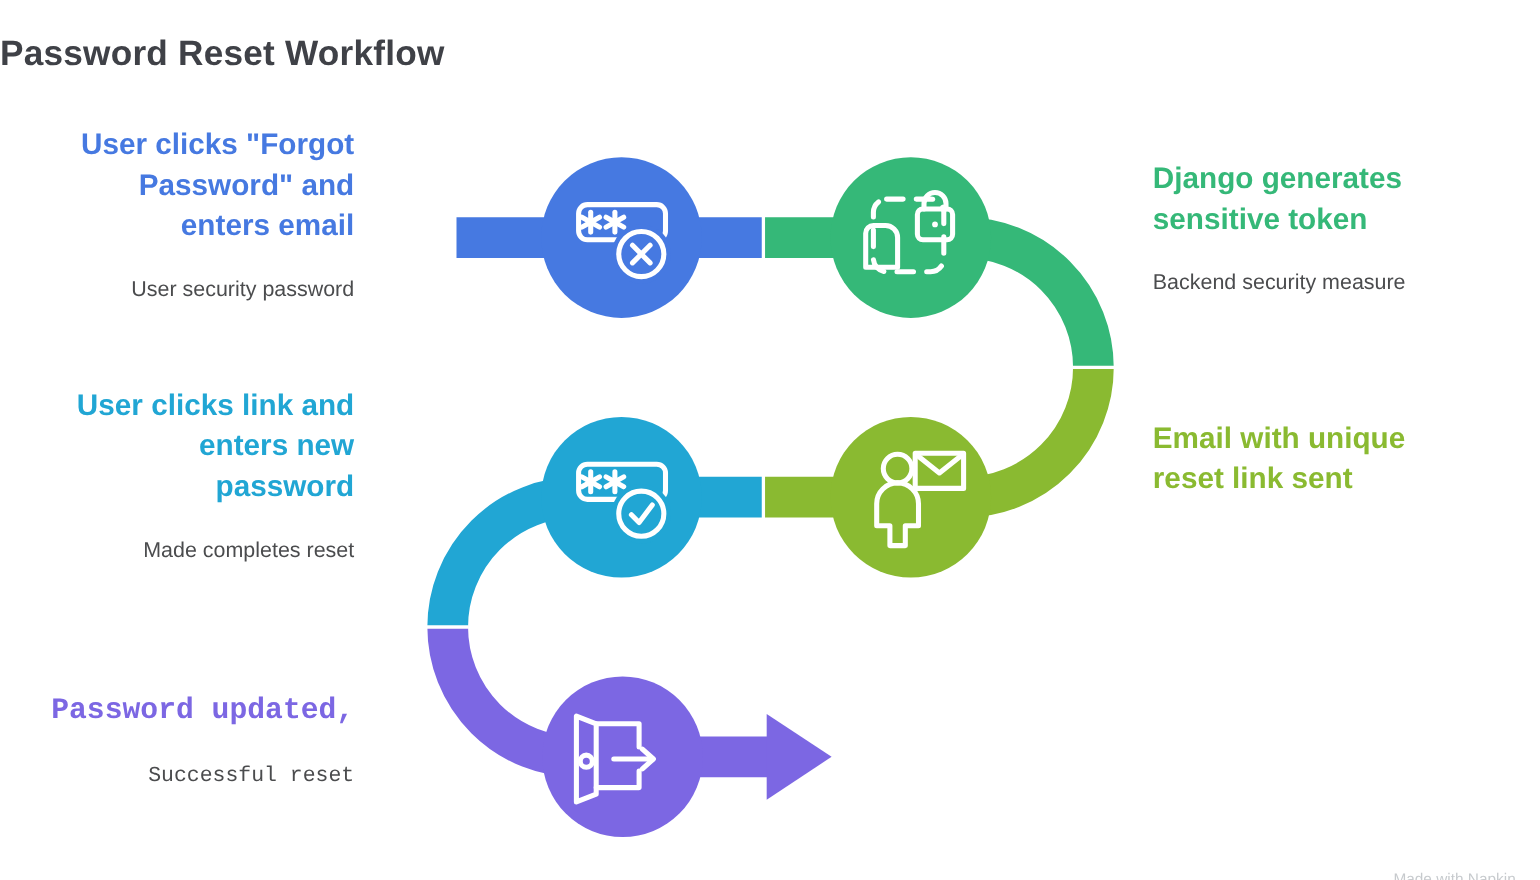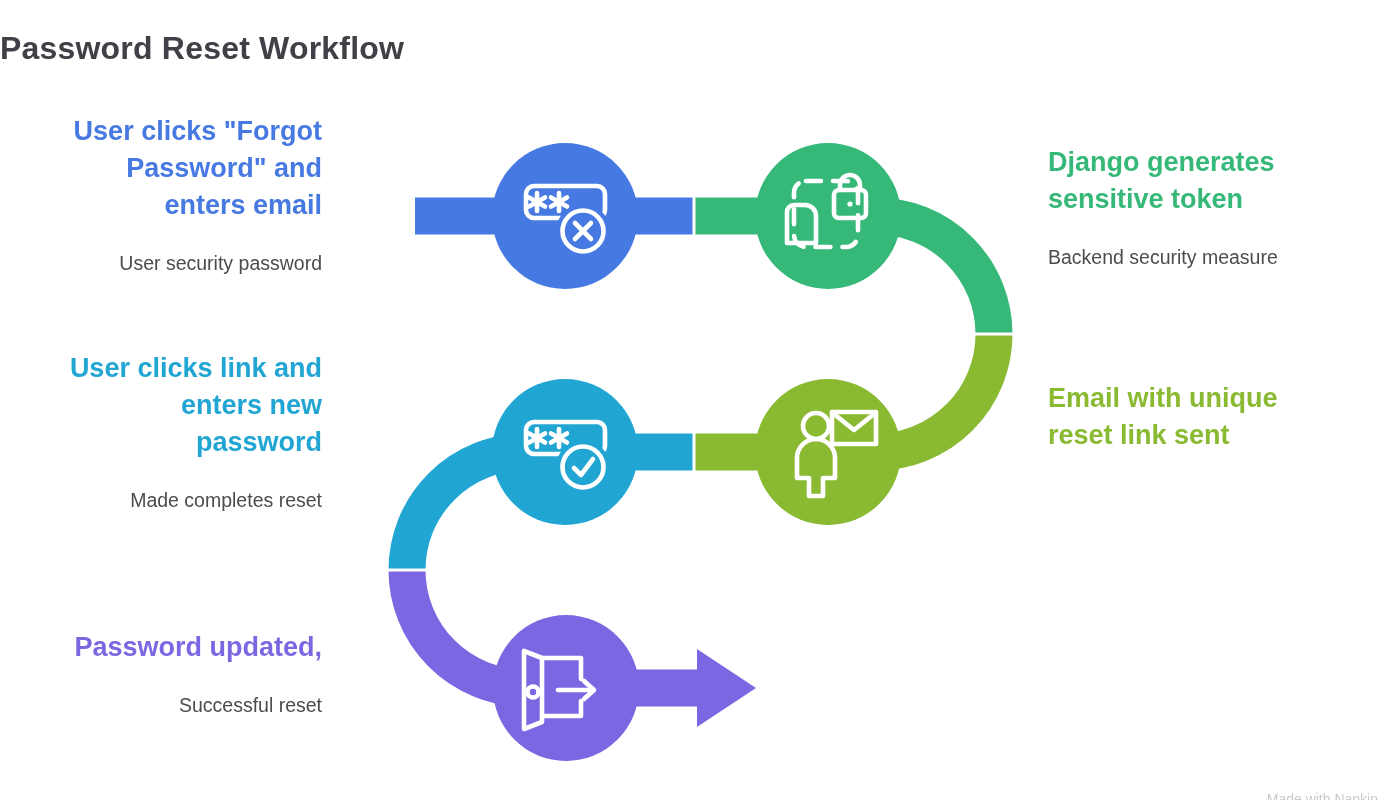--- a/index.html
+++ b/index.html
@@ -142,21 +142,21 @@
   <div class="heading" style="color: rgb(33, 166, 212);">
     <span>User clicks link and</span>
     <span>enters new</span>
     <span>password</span>
   </div>
   <div class="sub">
     <span>Made completes reset</span>
   </div>
 </div>
 
-<div class="step-text left" style="top:629px;left:20px;width:302px;">
+<div class="step-text left" style="top:629px;left:20px;width:302px;font-family:Liberation Mono, monospace;">
   <div class="heading" style="color: rgb(124, 103, 227);">
     <span>Password updated,</span>
   </div>
   <div class="sub">
     <span>Successful reset</span>
   </div>
 </div>
 
 <div class="watermark">Made with Napkin</div>
 

